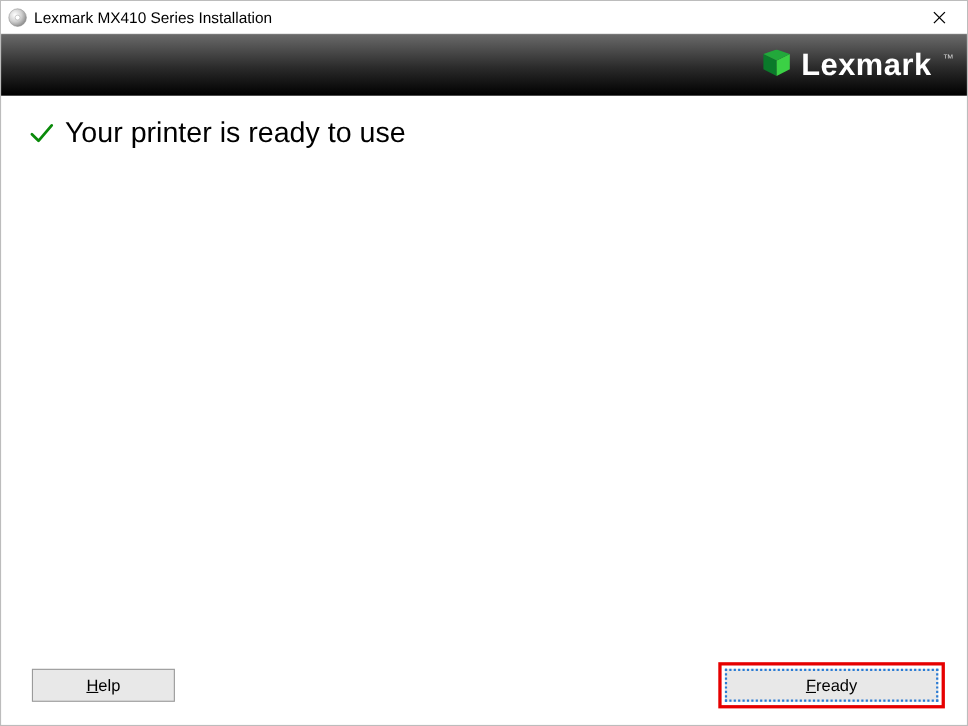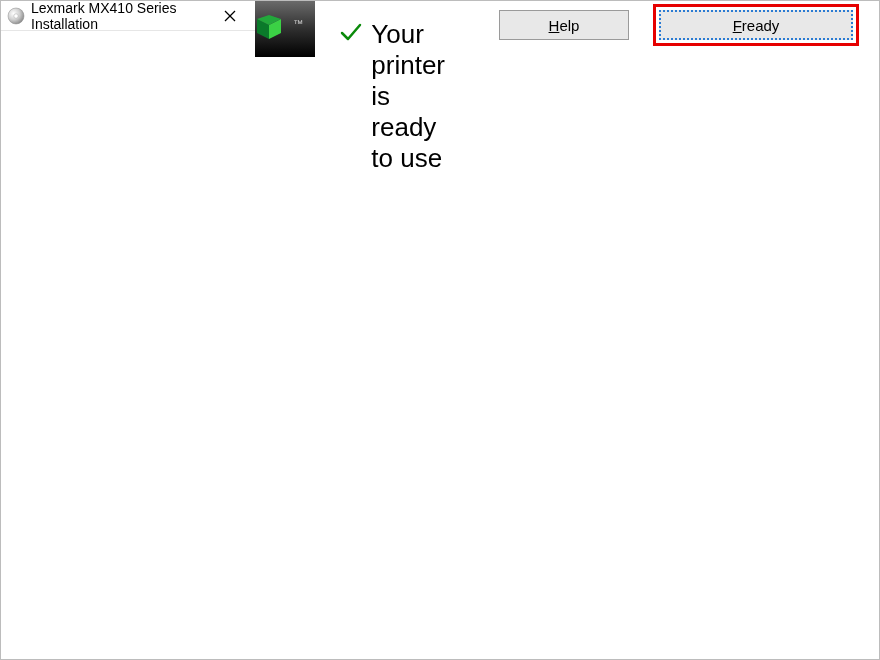--- a/index.html
+++ b/index.html
@@ -1,34 +1,34 @@
 <!DOCTYPE html>
 <html><head>
   <meta charset="utf-8">
   <style>
     * { box-sizing: border-box; margin: 0; padding: 0; }
     html, body { width: 880px; height: 660px; font-family: "Segoe UI", Tahoma, sans-serif; background: #fff; }
-    .window { width: 880px; height: 660px; border: 1px solid #bcbcbc; display: flex; flex-direction: row; background: #fff; }
+    .window { width: 880px; height: 660px; border: 1px solid #bcbcbc; display: flex; flex-direction: column; background: #fff; }
 
     
     .titlebar { height: 30px; display: flex; align-items: center; padding: 0 4px 0 6px; background: #fff; border-bottom: 1px solid #e6e6e6; }
     .titlebar .app-icon { width: 18px; height: 18px; margin-right: 6px; display: inline-flex; align-items: center; justify-content: center; }
     .titlebar .title { font-size: 14px; color: #000; flex: 1; }
     .titlebar .close { width: 42px; height: 28px; display: flex; align-items: center; justify-content: center; cursor: pointer; }
     .titlebar .close svg { stroke: #000; }
 
     
     .banner { height: 56px; background: linear-gradient(#6a6a6a, #2a2a2a 55%, #000 100%); display: flex; align-items: center; justify-content: flex-end; padding-right: 12px; gap: 8px; }
     .brand-mark { width: 28px; height: 28px; display: inline-flex; align-items: center; justify-content: center; }
     .brand-name { color: #fff; font-size: 28px; font-weight: 600; letter-spacing: 0.5px; font-family: "Segoe UI", Arial, sans-serif; }
     .brand-tm { color: #d0d0d0; font-size: 10px; margin-left: 2px; margin-top: -12px; }
 
     
     .content { flex: 1; padding: 18px 24px; }
-    .status-row { display: flex; align-items: flex-start; gap: 8px; }
+    .status-row { display: flex; align-items: center; gap: 8px; }
     .check { width: 26px; height: 26px; display: inline-flex; align-items: center; justify-content: center; }
     .status-text { font-size: 26px; color: #000; font-family: Arial, sans-serif; }
 
     
     .footer { height: 60px; display: flex; align-items: center; padding: 0 20px 12px 28px; gap: 12px; }
     .footer .spacer { flex: 1; }
     .btn { height: 30px; background: #e8e8e8; border: 1px solid #9a9a9a; font-size: 15px; font-family: "Segoe UI", Tahoma, sans-serif; display: inline-flex; align-items: center; justify-content: center; cursor: pointer; }
     .btn.help { width: 130px; }
     .finish-wrap { border: 3px solid #e60000; padding: 3px; }
     .btn.finish { width: 194px; height: 30px; border: 2px dotted #2a7bd3; background: #e8e8e8; }
@@ -63,20 +63,21 @@
   </div>
 
   <div class="banner">
     <span class="brand-mark">
       <svg viewBox="0 0 28 28" width="28" height="28">
         <polygon points="2,4 14,10 14,24 2,18" fill="#0a7a2a"></polygon>
         <polygon points="14,10 26,4 26,18 14,24" fill="#3bd145"></polygon>
         <polygon points="2,4 14,0 26,4 14,10" fill="#22a83b"></polygon>
       </svg>
     </span>
+    <span class="brand-name">Lexmark</span>
     <span class="brand-tm">™</span>
   </div>
 
   <div class="content">
     <div class="status-row">
       <span class="check">
         <svg viewBox="0 0 24 24" width="24" height="24">
           <polyline points="3,13 9,19 21,5" fill="none" stroke="#0a8a0a" stroke-width="2.5" stroke-linecap="round" stroke-linejoin="round"></polyline>
         </svg>
       </span>

